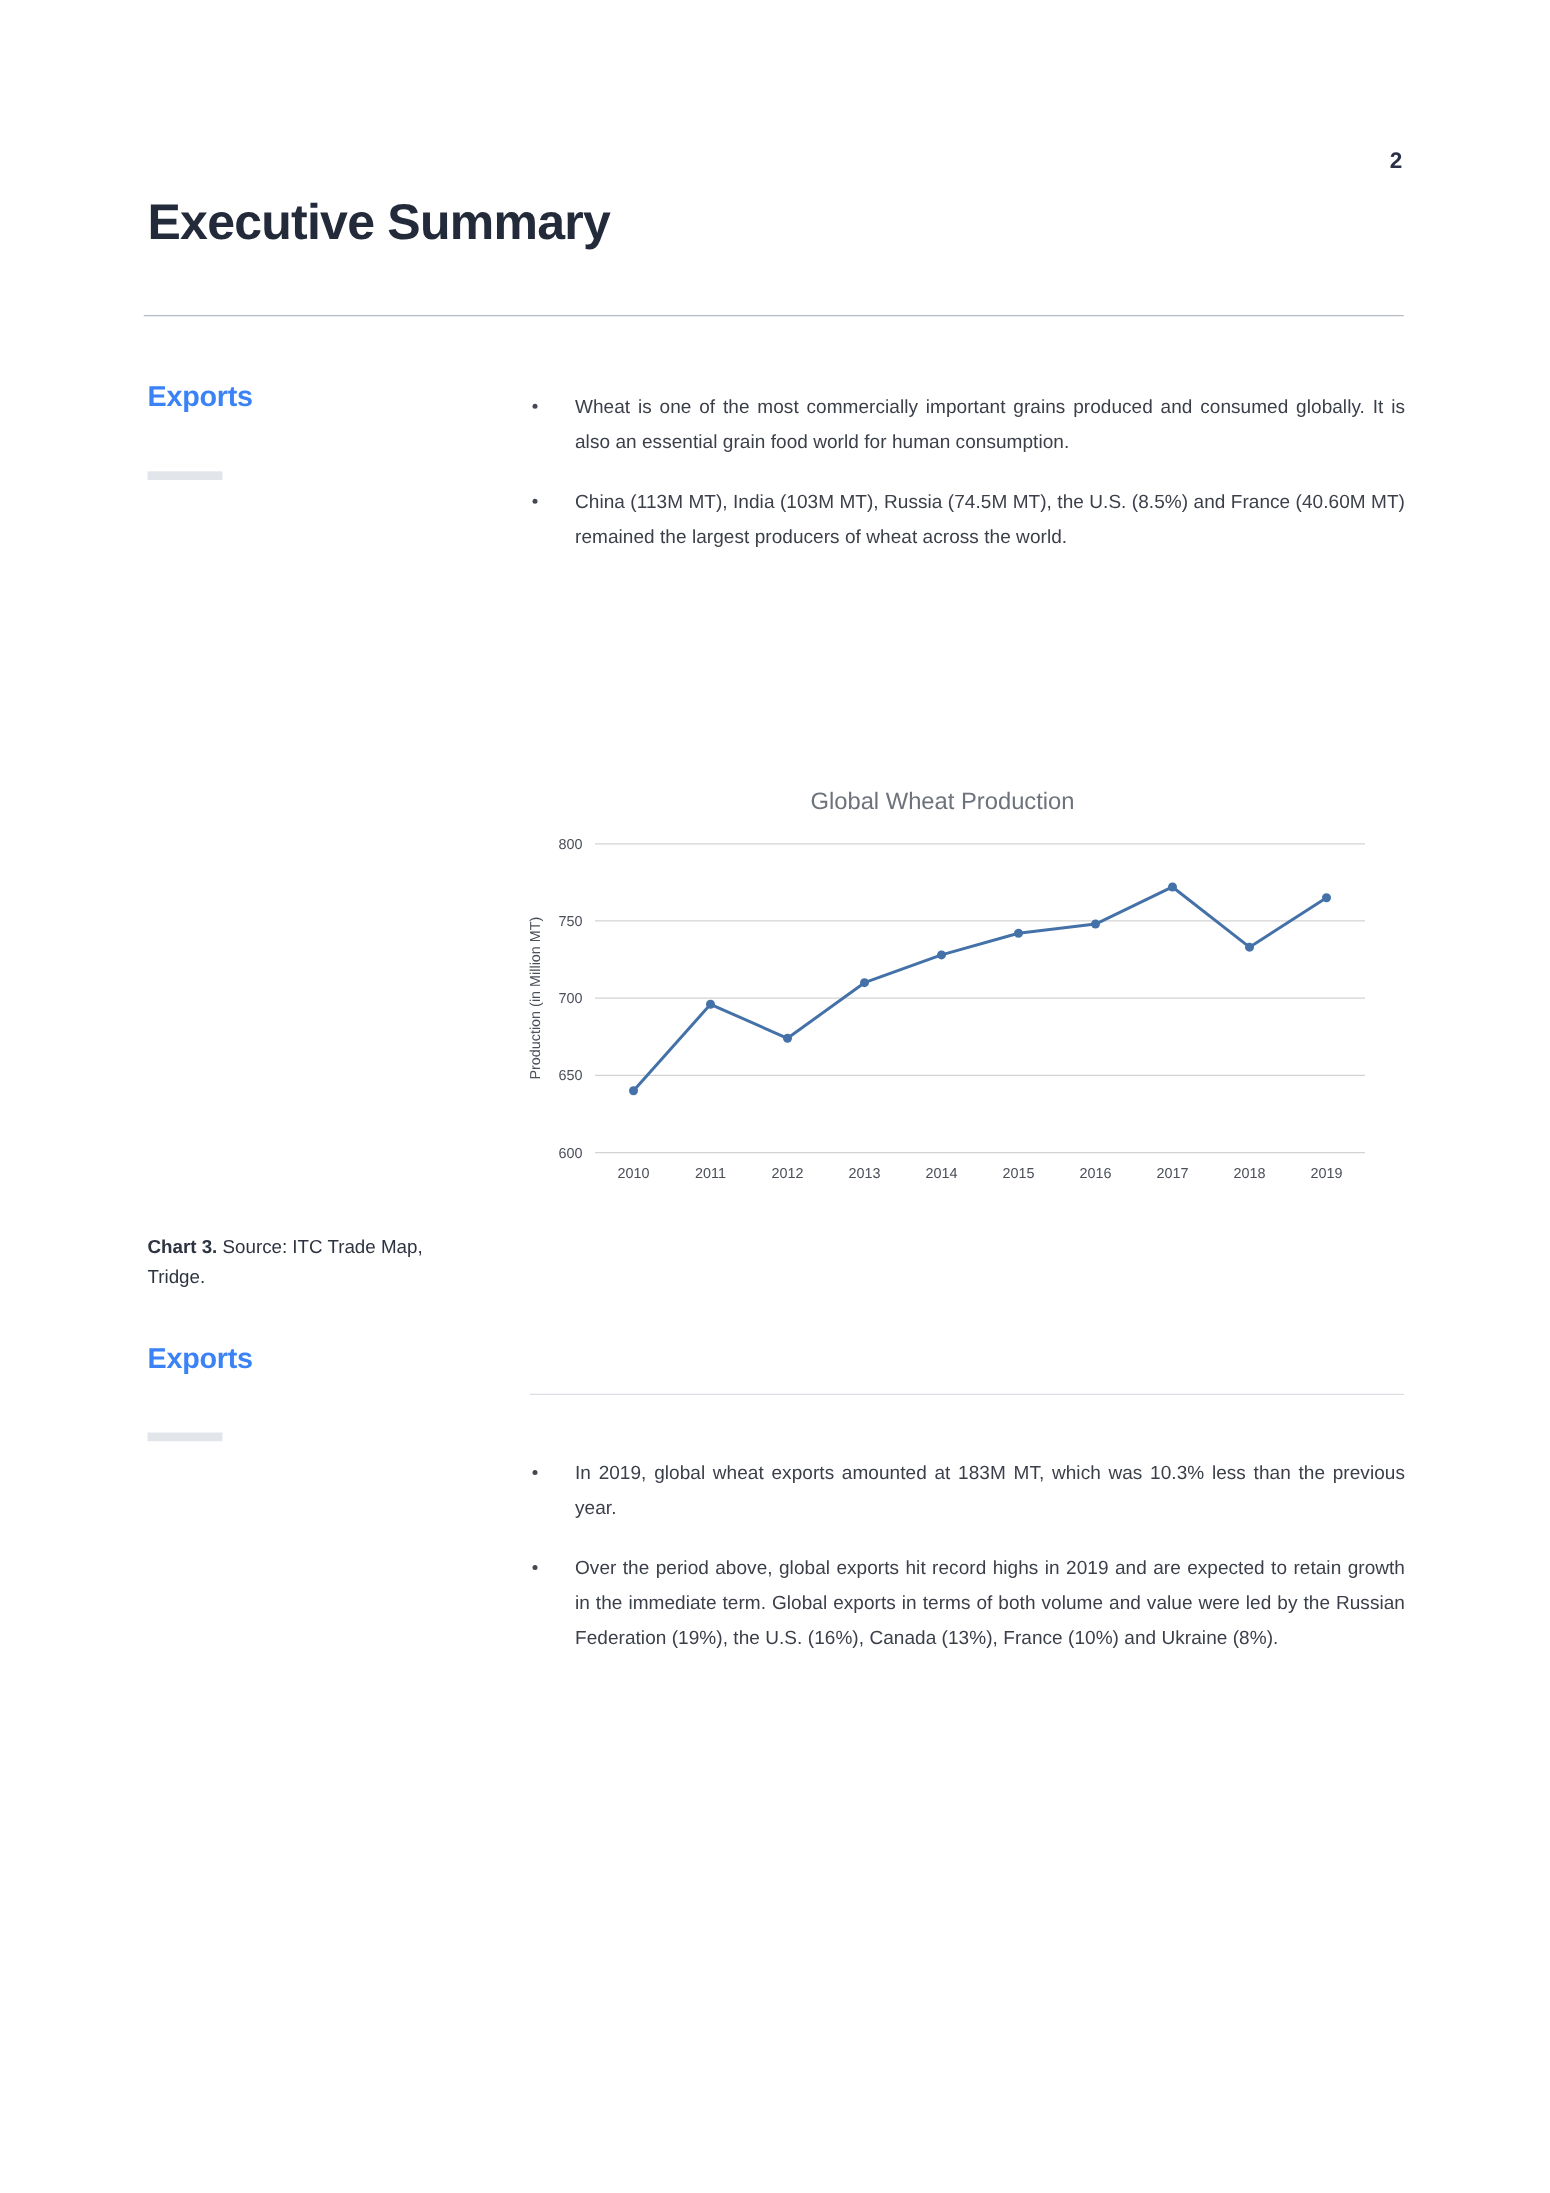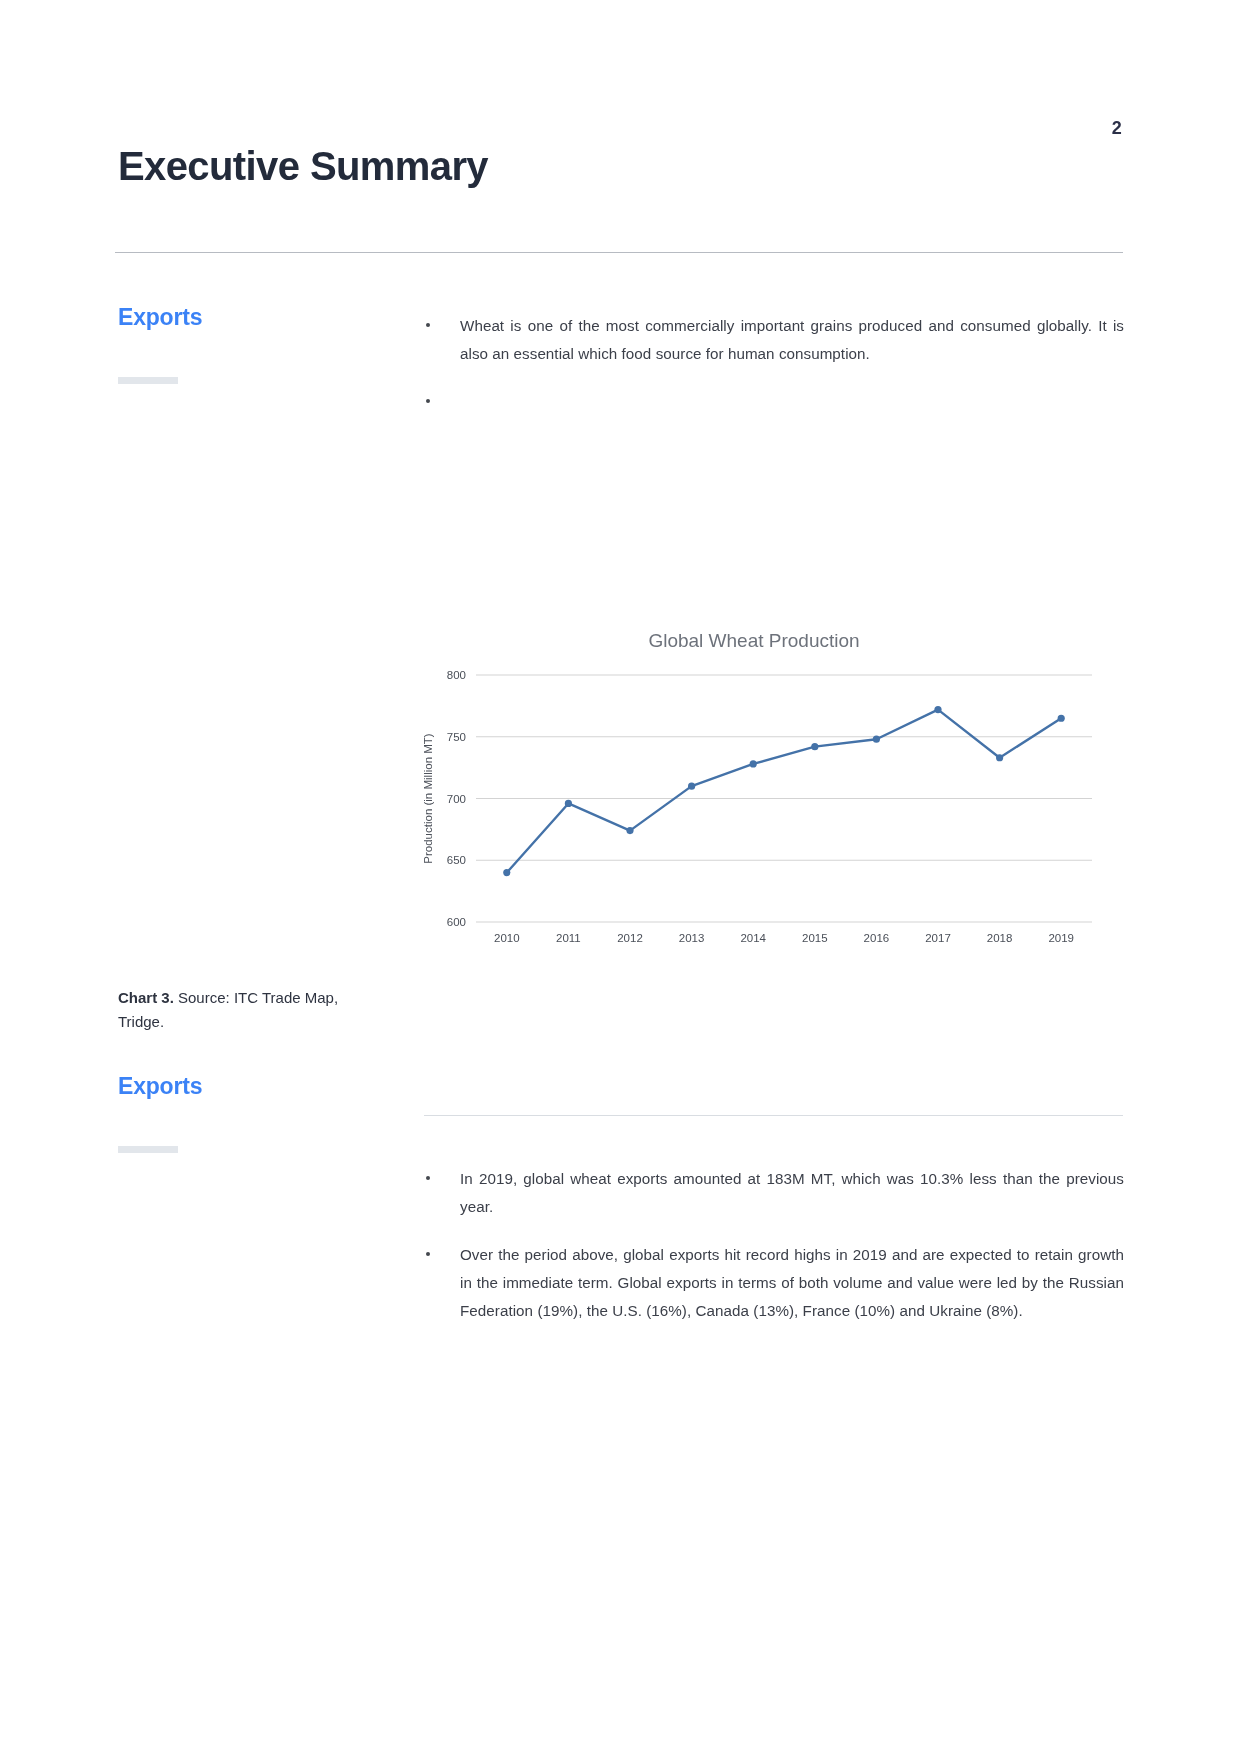--- a/index.html
+++ b/index.html
@@ -29,21 +29,21 @@
     top: 118px;
     font-size: 18px;
     font-weight: bold;
     color: #2b3048;
     letter-spacing: 0.2px;
   }
 
   .doc-title {
     position: absolute;
     left: 118px;
-    top: 144px;
+    top: 156px;
     font-size: 40px;
     font-weight: bold;
     color: #232b3b;
     letter-spacing: -0.6px;
     line-height: 1.1;
   }
 
   .header-rule {
     position: absolute;
     left: 115px;
@@ -146,24 +146,25 @@
 
   <div class="header-rule"></div>
 
   <div class="section">
     <div class="section-label" style="top:304px">Exports</div>
     <div class="section-underline" style="top:377px"></div>
 
     <div class="bullets" style="top:312px">
       <div class="bullet-item">
         <span class="bullet-dot"></span>
-        <span>Wheat is one of the most commercially important grains produced and consumed globally. It is also an essential which food source for human consumption.</span>
-      </div>
-      <div class="bullet-item">
-        <span class="bullet-dot"></span>
+        <span>Wheat is one of the most commercially important grains produced and consumed globally. It is also an essential grain food world for human consumption.</span>
+      </div>
+      <div class="bullet-item">
+        <span class="bullet-dot"></span>
+        <span>China (113M MT), India (103M MT), Russia (74.5M MT), the U.S. (8.5%) and France (40.60M MT) remained the largest producers of wheat across the world.</span>
       </div>
     </div>
   </div>
 
   <div class="chart-wrap">
     <svg class="chart-svg" id="chart-svg" width="700" height="345" viewBox="0 0 700 345">
         <text x="350" y="22" text-anchor="middle" font-size="19" class="chart-title-text">Global Wheat Production</text>
         <line x1="72" y1="297" x2="688" y2="297" stroke="#d3d3d3" stroke-width="1"></line>
         <text x="62" y="301" text-anchor="end" font-size="11.5" class="axis-text">600</text>
         <line x1="72" y1="235.25" x2="688" y2="235.25" stroke="#d3d3d3" stroke-width="1"></line>

